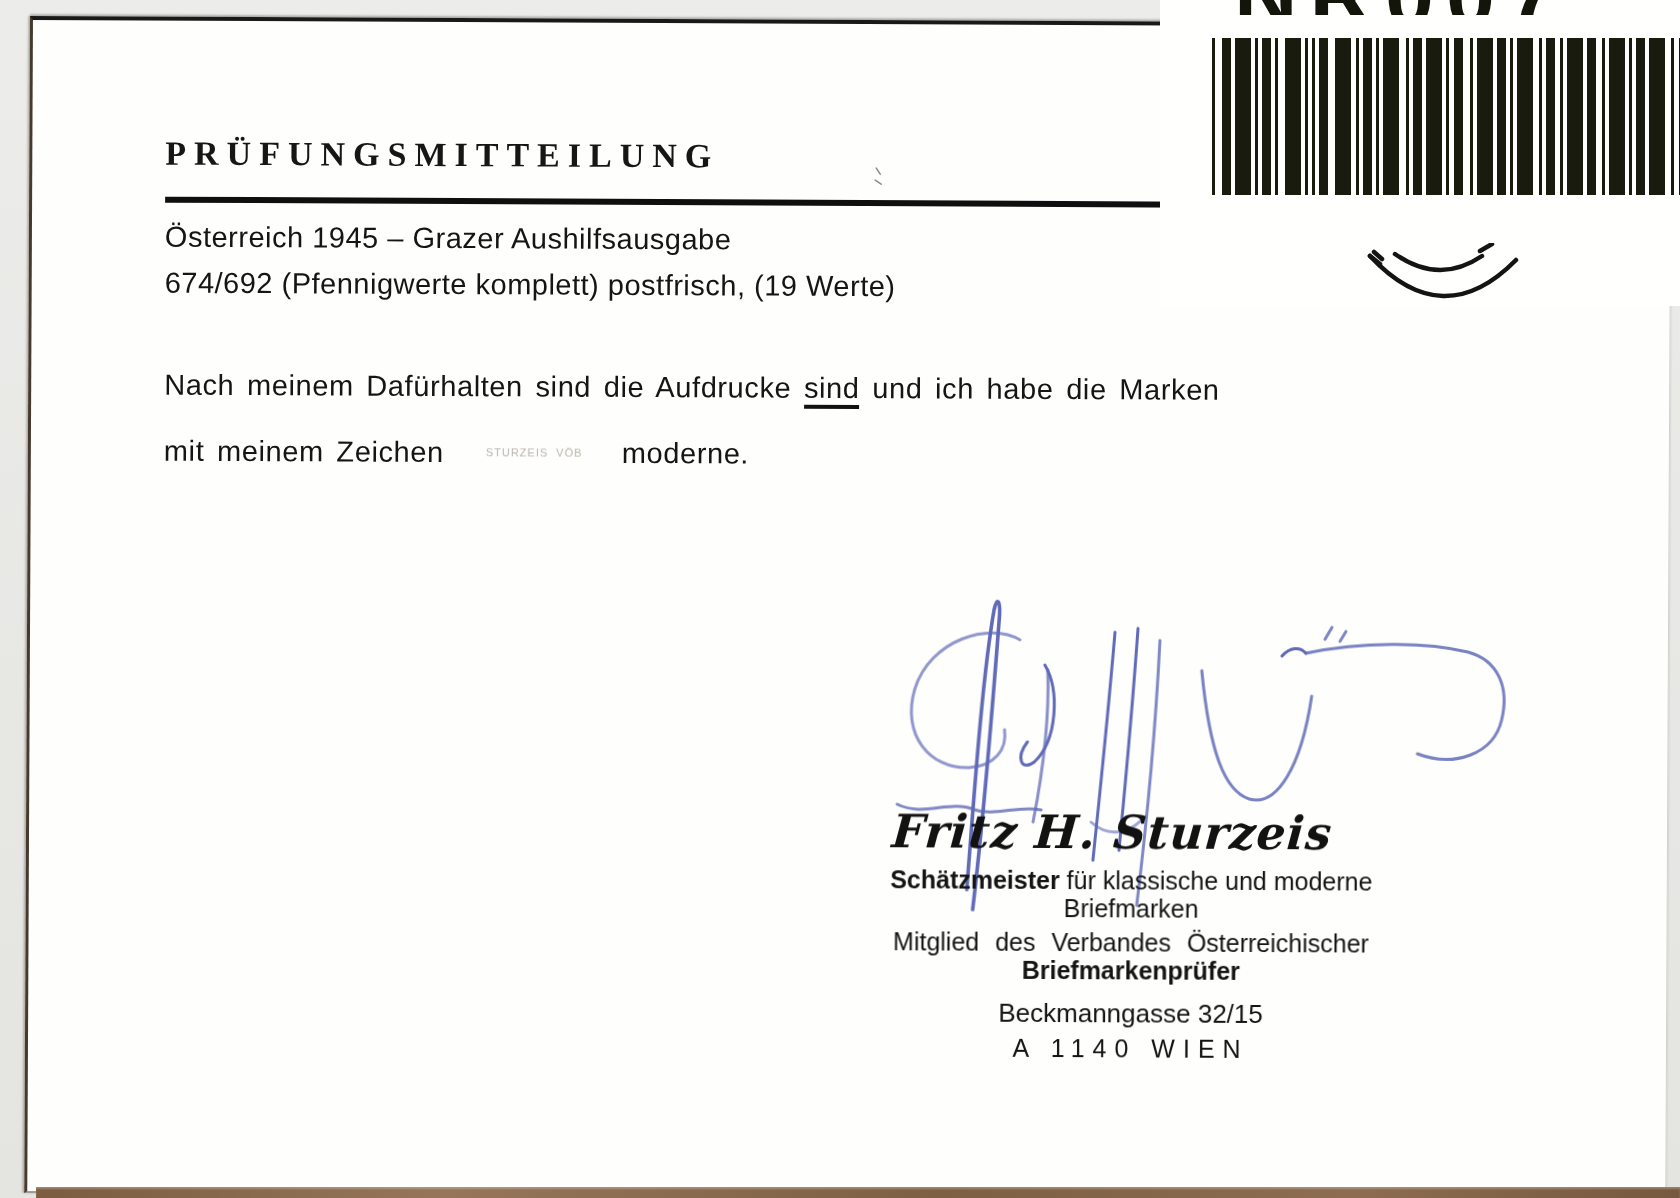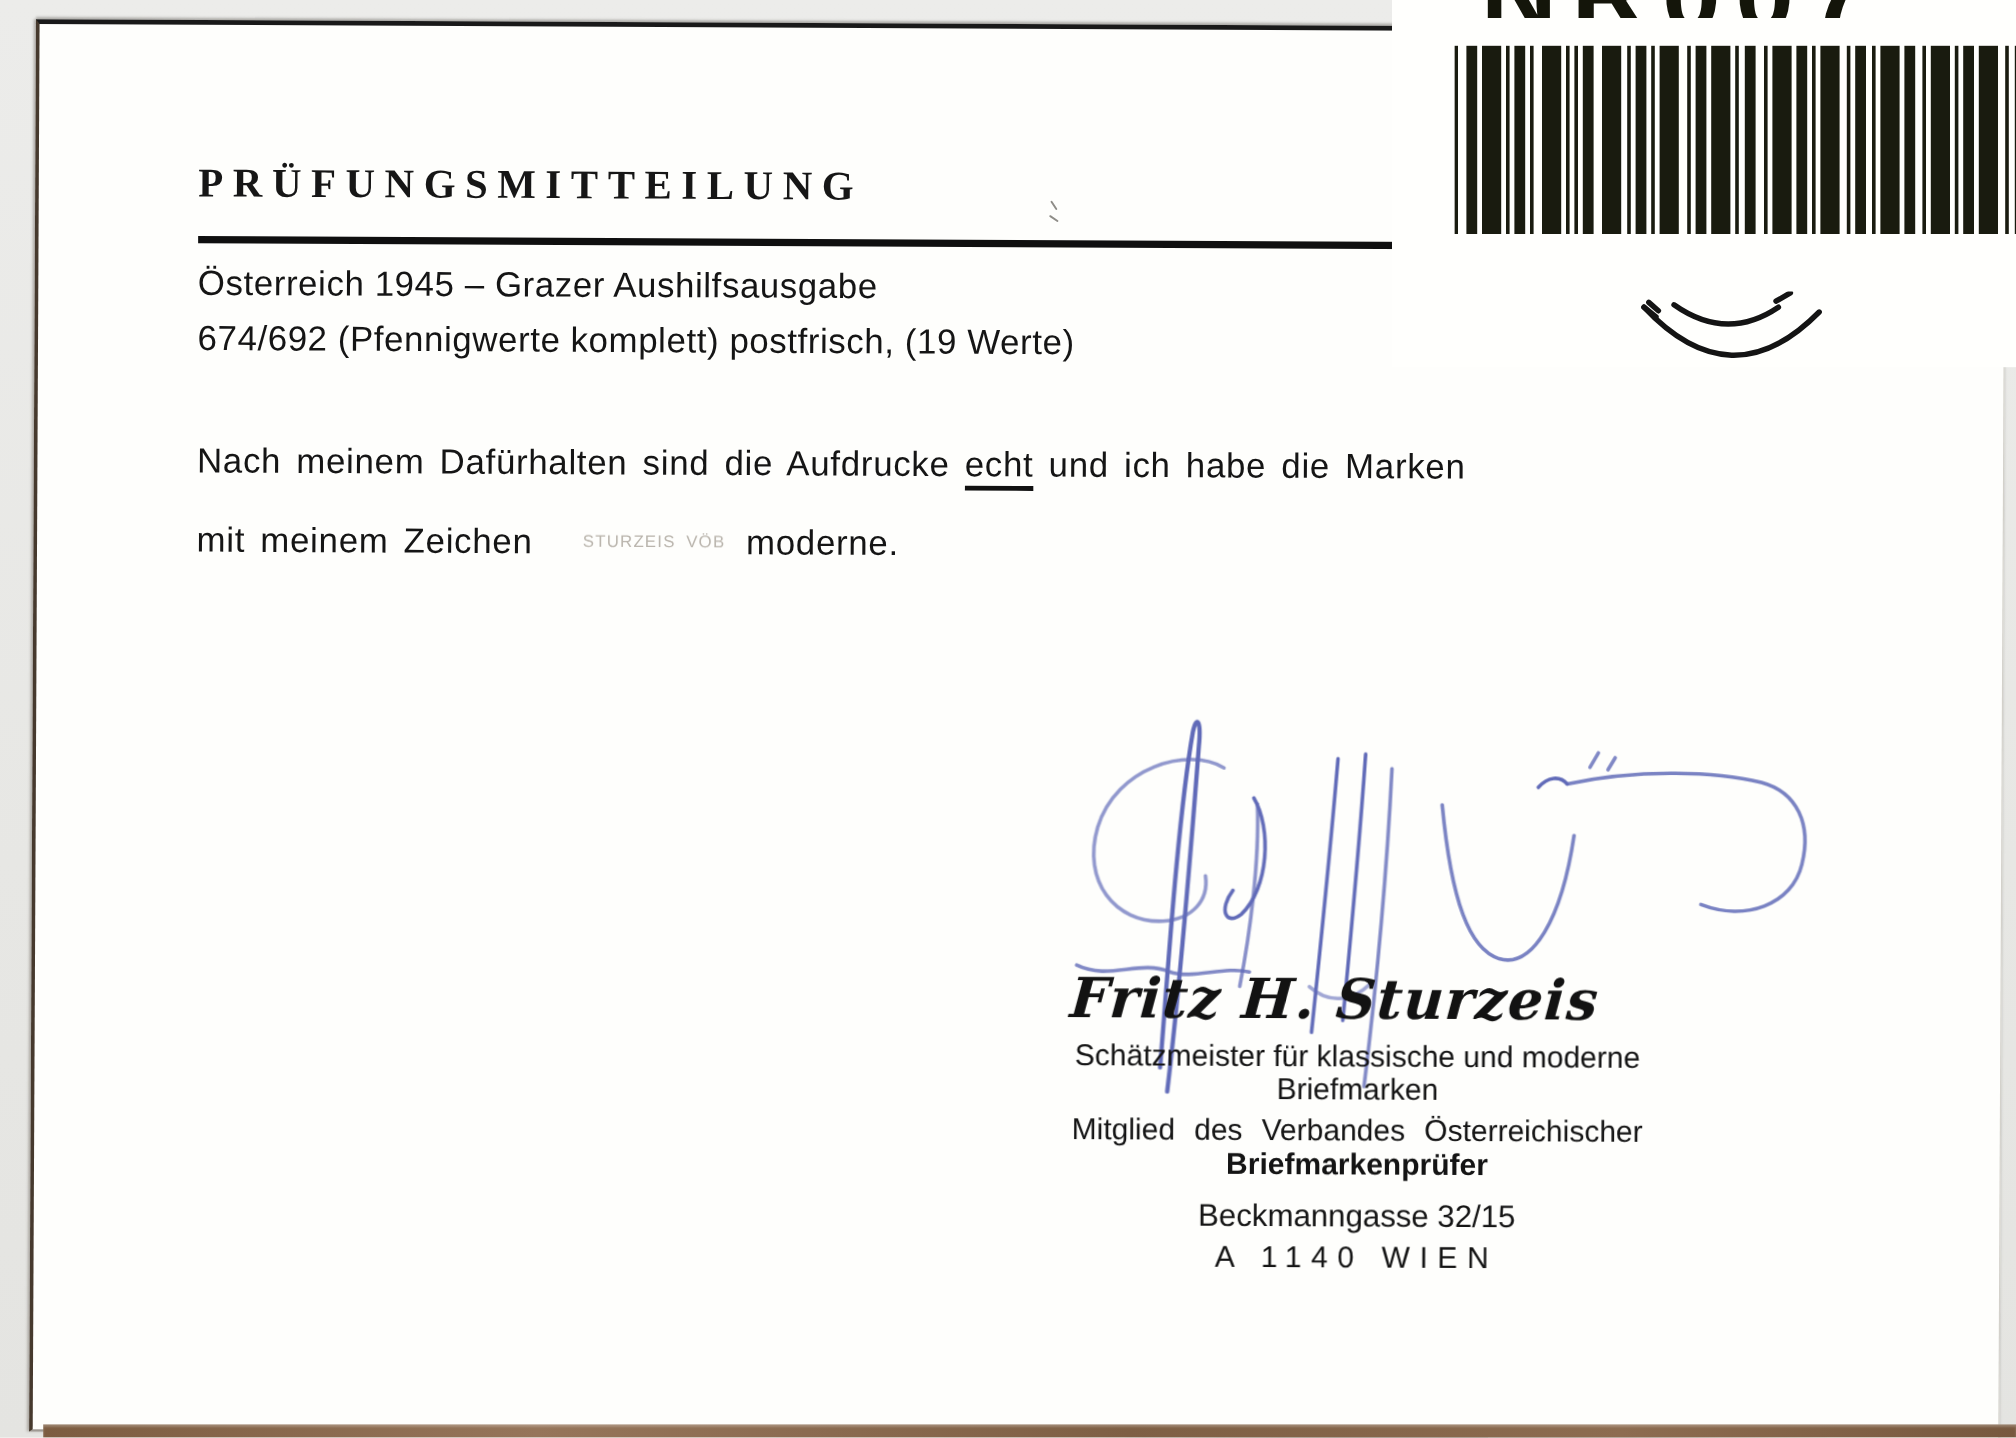--- a/index.html
+++ b/index.html
@@ -29,38 +29,38 @@
 
   .subject1{position:absolute;left:133px;top:200px;font-size:29px;color:#151515;letter-spacing:.5px;white-space:nowrap;}
   .subject2{position:absolute;left:133px;top:246px;font-size:29px;color:#151515;letter-spacing:.5px;white-space:nowrap;}
 
   .para1{position:absolute;left:133px;top:348px;font-size:29px;color:#151515;
          letter-spacing:.6px;word-spacing:4px;white-space:nowrap;}
   .para2{position:absolute;left:133px;top:414px;font-size:29px;color:#151515;
          letter-spacing:.6px;word-spacing:4px;white-space:nowrap;}
   .emph{border-bottom:4px solid #111;padding-bottom:1px;}
   .examiner-mark{display:inline-block;width:88px;margin:0 48px 15px 42px;
-         font-size:14px;color:#b9b4ac;letter-spacing:1px;text-align:center;
+         font-size:11px;color:#b9b4ac;letter-spacing:1px;text-align:center;
          filter:blur(.4px);transform:translateY(-6px);}
 
   .ink-speck{position:absolute;left:840px;top:140px;}
 
   
   .sig-svg{position:absolute;left:840px;top:545px;}
   .sig-name{position:absolute;left:863px;top:780px;width:440px;text-align:center;
         font-family:"DejaVu Serif", serif;font-style:italic;font-weight:600;
         font-size:46px;color:#121212;letter-spacing:1px;transform:skewX(-4deg);white-space:nowrap;}
   .cred{position:absolute;left:830px;width:545px;text-align:center;color:#141414;white-space:nowrap;}
   .cred-1{top:841px;font-size:25px;}
   .cred-2{top:869px;font-size:25px;}
   .cred-3{top:903px;font-size:25px;word-spacing:9px;}
   .cred-4{top:931px;font-size:25px;font-weight:700;}
   .cred-5{top:973px;font-size:26px;}
   .cred-6{top:1009px;font-size:25px;letter-spacing:8px;}
-  b.inline-bold{font-weight:400;}
+  b.inline-bold{font-weight:700;}
 
   
   .label{position:absolute;left:1160px;top:0;width:520px;height:306px;background:#fffffd;}
   .label-number{position:absolute;left:74px;top:0;width:440px;height:15px;overflow:hidden;}
   .label-number span{display:block;margin-top:-55px;font-size:88px;font-weight:700;
         letter-spacing:12px;color:#14150a;font-family:"Liberation Sans",sans-serif;}
   .barcode{position:absolute;left:52px;top:38px;width:468px;height:157px;
         overflow:hidden;white-space:nowrap;font-size:0;}
   .barcode .bar{display:inline-block;height:157px;background:#191b0f;vertical-align:top;}
   .arc-stamp{position:absolute;left:180px;top:243px;}
@@ -71,21 +71,21 @@
 <div class="scene">
 
   <div class="card">
 
     <div class="doc-title">PRÜFUNGSMITTEILUNG</div>
     <div class="title-rule"></div>
 
     <div class="subject1">Österreich 1945 – Grazer Aushilfsausgabe</div>
     <div class="subject2">674/692 (Pfennigwerte komplett) postfrisch, (19 Werte)</div>
 
-    <div class="para1"><span>Nach meinem Dafürhalten sind die Aufdrucke </span><span class="emph">echt</span><span> und ich habe die Marken</span></div>
+    <div class="para1"><span>Nach meinem Dafürhalten sind die Aufdrucke </span><span class="emph">sind</span><span> und ich habe die Marken</span></div>
 
     <div class="para2"><span>mit meinem Zeichen</span><span class="examiner-mark">STURZEIS VÖB</span><span>moderne.</span></div>
 
     <svg class="ink-speck" width="14" height="26">
       <path d="M4 4 l4 6 M3 16 l6 4" stroke="#8f8d88" stroke-width="1.6" fill="none" stroke-linecap="round"></path>
     </svg>
 
     <svg class="sig-svg" width="660" height="360" viewBox="0 0 660 360">
       <g fill="none" stroke="#4f5ab0" stroke-linecap="round" stroke-width="3" opacity="0.9">
         <path d="M98 320 C104 240 112 110 124 40 C127 26 131 30 129 52 C122 150 112 270 104 340" stroke-width="3.6"></path>

